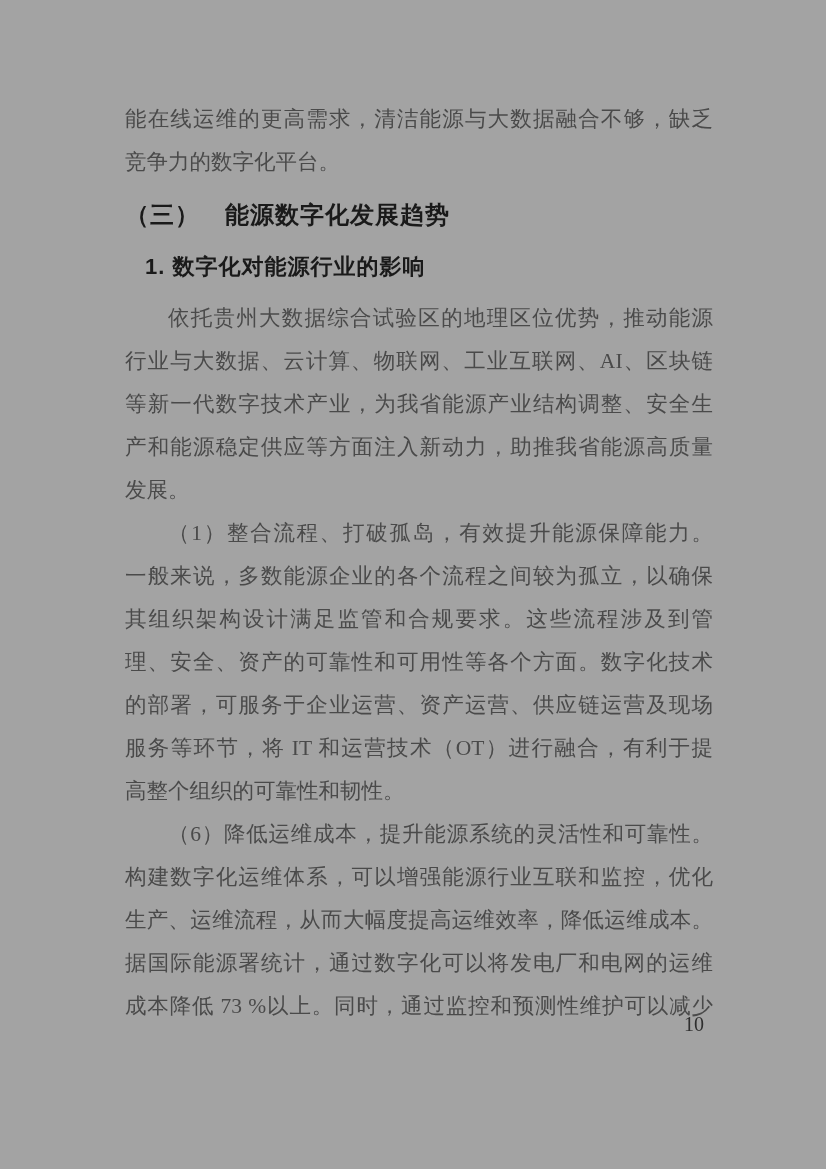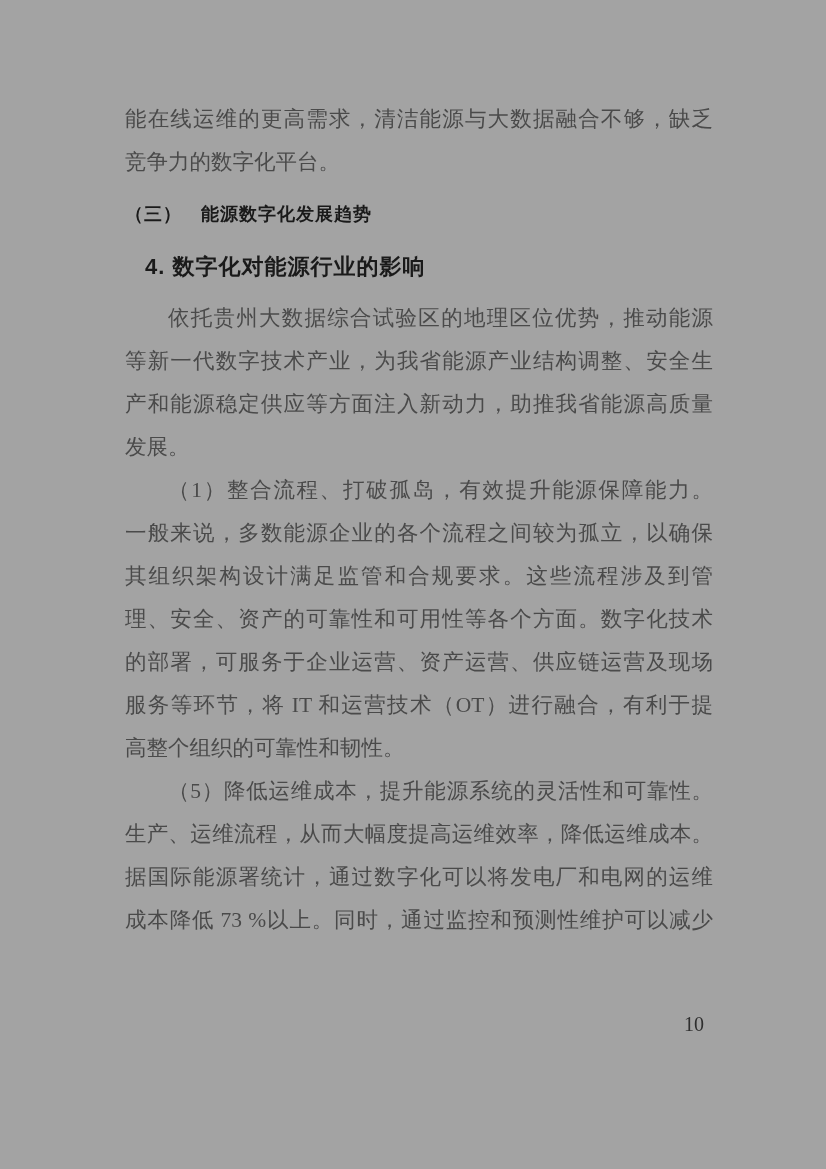--- a/index.html
+++ b/index.html
@@ -33,21 +33,21 @@
     text-align: left;
     text-align-last: left;
     -moz-text-align-last: left;
   }
   .ln.ind { text-indent: 43px; }
   .h2 {
     margin: 9px 0;
     height: 43px;
     font-family: "Liberation Sans", sans-serif;
     font-weight: bold;
-    font-size: 18px;
+    font-size: 24px;
     line-height: 43px;
     color: #1a1a1a;
     letter-spacing: 1px;
   }
   .h3 {
     margin: 9px 0 9px 20px;
     height: 43px;
     font-family: "Liberation Sans", sans-serif;
     font-weight: bold;
     font-size: 22px;
@@ -66,31 +66,33 @@
   }
 </style>
 </head>
 <body>
 
 <div class="page">
   <div class="doc">
     <div class="ln j">能在线运维的更高需求，清洁能源与大数据融合不够，缺乏</div>
     <div class="ln e">竞争力的数字化平台。</div>
     <h2 class="h2">（三）　能源数字化发展趋势</h2>
-    <h3 class="h3">4. 数字化对能源行业的影响</h3>
+    <h3 class="h3">1. 数字化对能源行业的影响</h3>
     <div class="ln j ind">依托贵州大数据综合试验区的地理区位优势，推动能源</div>
+    <div class="ln j">行业与大数据、云计算、物联网、工业互联网、AI、区块链</div>
     <div class="ln j">等新一代数字技术产业，为我省能源产业结构调整、安全生</div>
     <div class="ln j">产和能源稳定供应等方面注入新动力，助推我省能源高质量</div>
     <div class="ln e">发展。</div>
     <div class="ln j ind">（1）整合流程、打破孤岛，有效提升能源保障能力。</div>
     <div class="ln j">一般来说，多数能源企业的各个流程之间较为孤立，以确保</div>
     <div class="ln j">其组织架构设计满足监管和合规要求。这些流程涉及到管</div>
     <div class="ln j">理、安全、资产的可靠性和可用性等各个方面。数字化技术</div>
     <div class="ln j">的部署，可服务于企业运营、资产运营、供应链运营及现场</div>
     <div class="ln j">服务等环节，将 IT 和运营技术（OT）进行融合，有利于提</div>
     <div class="ln e">高整个组织的可靠性和韧性。</div>
-    <div class="ln j ind">（5）降低运维成本，提升能源系统的灵活性和可靠性。</div>
+    <div class="ln j ind">（6）降低运维成本，提升能源系统的灵活性和可靠性。</div>
+    <div class="ln j">构建数字化运维体系，可以增强能源行业互联和监控，优化</div>
     <div class="ln j">生产、运维流程，从而大幅度提高运维效率，降低运维成本。</div>
     <div class="ln j">据国际能源署统计，通过数字化可以将发电厂和电网的运维</div>
     <div class="ln j">成本降低 73 %以上。同时，通过监控和预测性维护可以减少</div>
   </div>
   <div class="pagenum">10</div>
 </div>
 
 </body></html>

